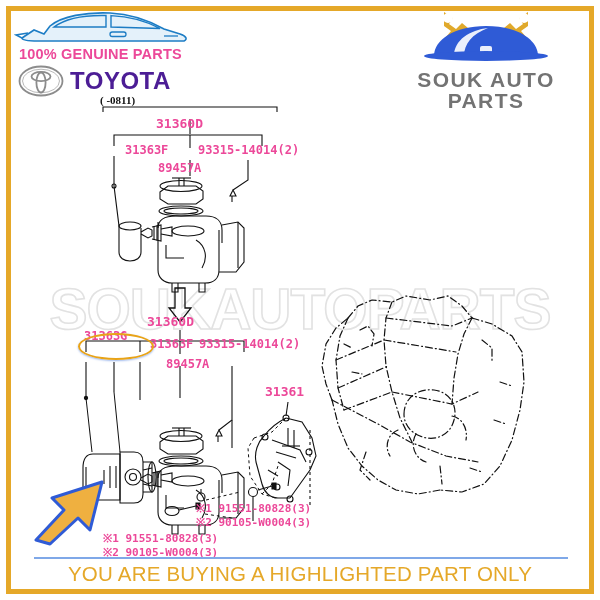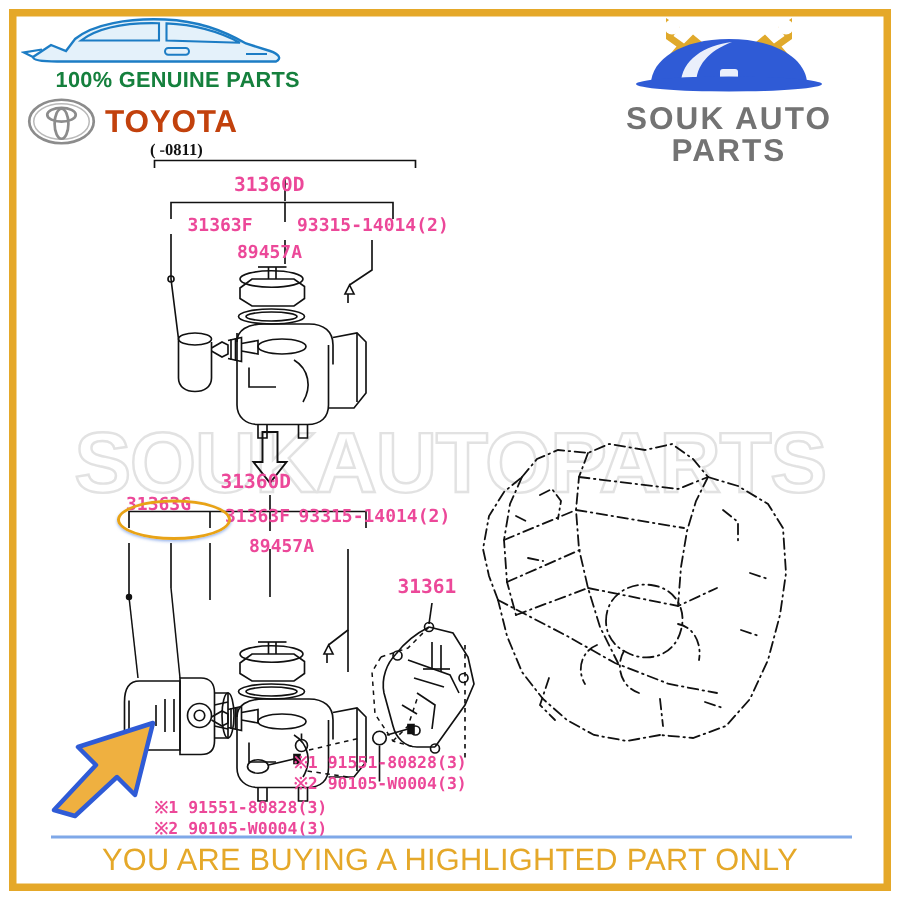--- a/index.html
+++ b/index.html
@@ -4,24 +4,24 @@
 <style>
   html,body{margin:0;padding:0;background:#fff;}
   body{width:600px;height:600px;overflow:hidden;font-family:"Liberation Sans",sans-serif;}
   .page{position:relative;width:600px;height:600px;background:#fff;box-sizing:border-box;}
   .frame{position:absolute;left:6px;top:6px;right:6px;bottom:6px;border:5px solid #E5A829;box-sizing:border-box;}
   .inner-frame{position:absolute;left:12px;top:12px;right:12px;bottom:12px;border:1px solid #ffffff;box-sizing:border-box;}
 
   
   .hdr-left{position:absolute;left:14px;top:8px;width:200px;}
   .car-svg{display:block;width:178px;height:42px;}
-  .genuine{font-family:"Liberation Sans",sans-serif;font-weight:bold;font-size:14.5px;color:#15803d;letter-spacing:.2px;margin-top:-4px;margin-left:23px;}
+  .genuine{font-family:"Liberation Sans",sans-serif;font-weight:bold;font-size:14.5px;color:#ec4899;letter-spacing:.2px;margin-top:-4px;margin-left:5px;}
   .toyota-row{display:flex;align-items:center;margin-top:3px;margin-left:4px;}
   .toyota-emblem{width:46px;height:32px;}
-  .toyota-word{font-family:"Liberation Sans",sans-serif;font-weight:bold;font-size:21px;color:#c2410c;letter-spacing:.5px;margin-left:6px;line-height:1;}
+  .toyota-word{font-family:"Liberation Sans",sans-serif;font-weight:bold;font-size:24px;color:#4c1d95;letter-spacing:.5px;margin-left:6px;line-height:1;}
 
   
   .hdr-right{position:absolute;right:14px;top:6px;width:200px;text-align:center;}
   .souk-mark{width:180px;height:62px;display:block;margin:0 auto;}
   .souk-name{font-family:"Liberation Sans",sans-serif;font-weight:bold;font-size:21px;color:#737373;letter-spacing:1.4px;line-height:1;margin-top:1px;}
   .souk-sub{font-family:"Liberation Sans",sans-serif;font-weight:bold;font-size:9.5px;color:#2F5BD6;letter-spacing:1.1px;margin-top:4px;}
 
   
   .watermark{position:absolute;left:0;top:276px;width:600px;text-align:center;font-family:"Liberation Sans",sans-serif;font-weight:bold;font-size:57px;letter-spacing:-1px;color:transparent;-webkit-text-stroke:1.6px #E2E2E2;pointer-events:none;user-select:none;white-space:nowrap;}
 

